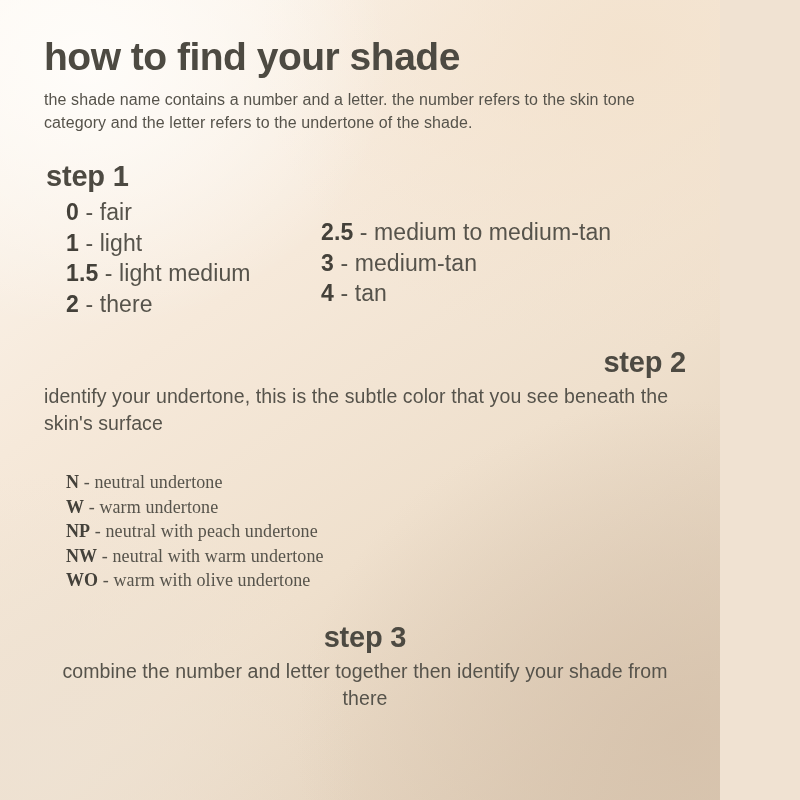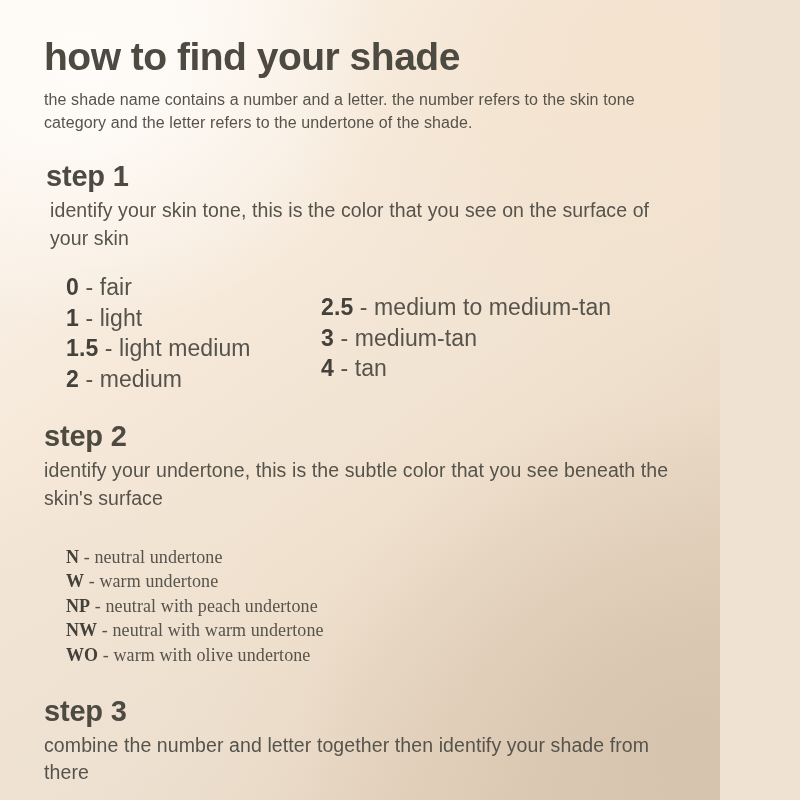--- a/index.html
+++ b/index.html
@@ -48,35 +48,35 @@
     letter-spacing: 0.1px;
   }
   .step-head {
     font-size: 29px;
     font-weight: bold;
     color: #4d4a42;
     margin: 0 0 4px 0;
     letter-spacing: -0.2px;
   }
   .step-1 { margin-left: 2px; }
-  .step-2 { margin-left: 0px; }
+  .step-2 { margin-left: 0px; text-align: right; }
   .step-3 { margin-left: 0px; }
   .step-desc {
     font-size: 19.5px;
     line-height: 1.4;
     color: #56534b;
     margin: 0;
     letter-spacing: 0.1px;
   }
   .desc-1 { margin-left: 6px; margin-bottom: 20px; }
   .desc-2 { margin-left: 0px; margin-bottom: 33px; }
   .desc-3 { margin-left: 0px; }
   .sec-step1 { margin-top: 12px; }
   .sec-step2 { margin-top: 26px; }
-  .sec-step3 { margin-top: 28px; }
+  .sec-step3 { margin-top: 28px; text-align: center; }
 
   .cols {
     display: flex;
     margin-left: 22px;
     margin-bottom: 8px;
   }
   .col-a { width: 255px; }
   .col-b { width: 340px; padding-top: 20px; }
   .opt {
     font-size: 23px;
@@ -104,28 +104,27 @@
 
 <div class="page">
   <div class="content">
 
     <h1 class="title">how to find your shade</h1>
 
     <p class="intro">the shade name contains a number and a letter. the number refers to the skin tone category and the letter refers to the undertone of the shade.</p>
 
     <div class="sec-step1">
       <div class="step-head step-1">step 1</div>
-      <p class="step-desc desc-1">identify your skin tone, this is the color that you see on the surface of your skin</p>
 
       <div class="cols">
         <div class="col-a">
           <div class="opt"><b>0</b> <span>- fair</span></div>
           <div class="opt"><b>1</b> <span>- light</span></div>
           <div class="opt"><b>1.5</b> <span>- light medium</span></div>
-          <div class="opt"><b>2</b> <span>- medium</span></div>
+          <div class="opt"><b>2</b> <span>- there</span></div>
         </div>
         <div class="col-b">
           <div class="opt"><b>2.5</b> <span>- medium to medium-tan</span></div>
           <div class="opt"><b>3</b> <span>- medium-tan</span></div>
           <div class="opt"><b>4</b> <span>- tan</span></div>
         </div>
       </div>
     </div>
 
     <div class="sec-step2">

